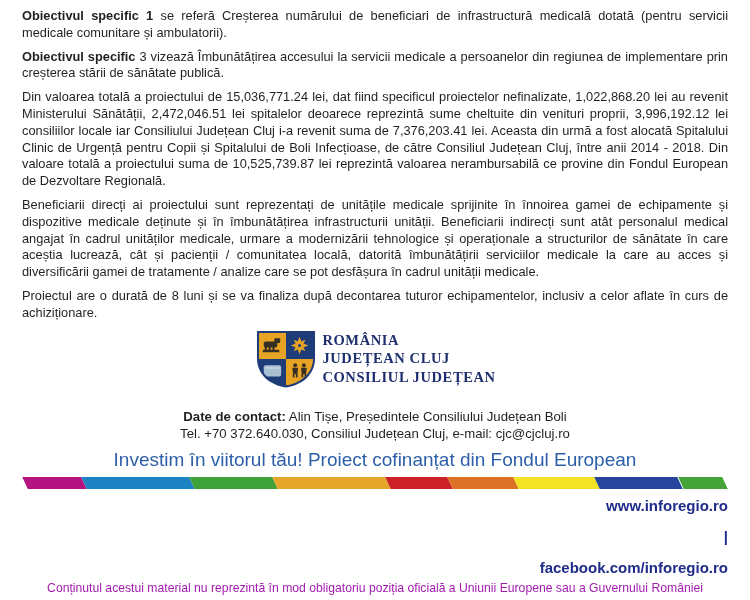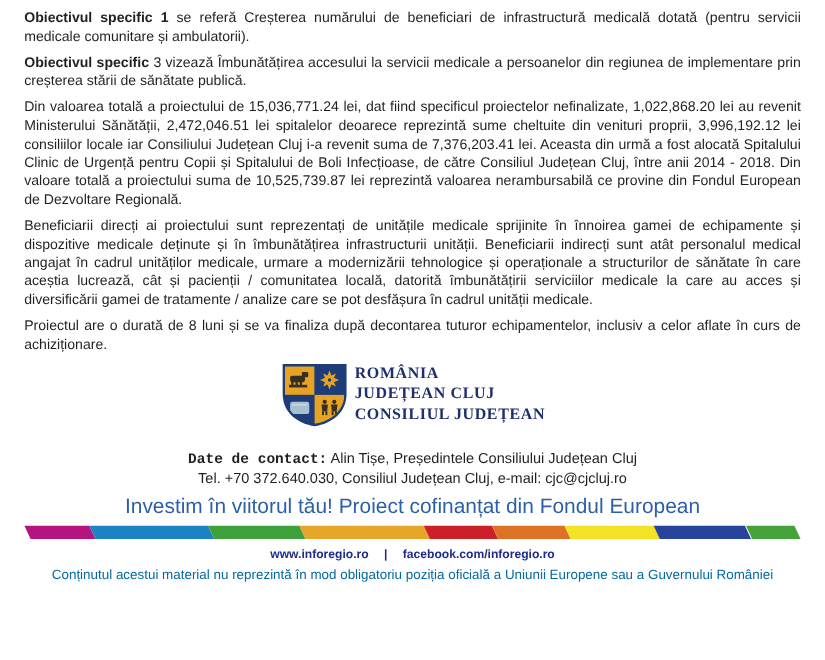--- a/index.html
+++ b/index.html
@@ -36,21 +36,21 @@
     letter-spacing: 0.6px;
   }
 
   
   .contact {
     text-align: center;
     font-size: 13.2px;
     line-height: 17.5px;
     margin-top: 4px;
   }
-  .contact b { font-weight: bold; font-family: Liberation Mono, monospace; }
+  .contact b { font-weight: bold; }
 
   
   .funding {
     text-align: center;
     color: var(--funding-blue, #2d5fa8);
     font-size: 19px;
     line-height: 18px;
     margin-top: 8px;
   }
 
@@ -65,27 +65,28 @@
     height: 100%;
     transform: skewX(25deg);
   }
 
   
   .links-row {
     display: flex; justify-content: center; align-items: flex-end;
     gap: 14px;
     margin-top: 8px;
     font-weight: bold;
-    font-size: 11px;
+    font-size: 15px;
     color: var(--link-navy, #1f2c8a);
+    flex-direction: column;
   }
   .disclaimer {
     text-align: center;
     font-size: 12.2px;
-    color: #0369a1;
+    color: #a21caf;
     margin-top: 5px;
   }
 </style>
 </head>
 <body>
 
 <div class="page">
 
   <p class="body-par"><strong>Obiectivul specific 1</strong><span> se referă Creșterea numărului de beneficiari de infrastructură medicală dotată (pentru servicii medicale comunitare și ambulatorii).</span></p>
 
@@ -152,21 +153,21 @@
       </svg>
     </div>
     <div class="logo-text">
       <div>ROMÂNIA</div>
       <div>JUDEȚEAN CLUJ</div>
       <div>CONSILIUL JUDEȚEAN</div>
     </div>
   </div>
 
   <div class="contact">
-    <div><b>Date de contact:</b><span> Alin Tișe, Președintele Consiliului Județean Cluj</span></div>
+    <div><b>Date de contact:</b><span> Alin Tișe, Președintele Consiliului Județean Boli</span></div>
     <div>Tel. +70 372.640.030, Consiliul Județean Cluj, e-mail: cjc@cjcluj.ro</div>
   </div>
 
   <div class="funding">
     <div>Investim în viitorul tău! Proiect cofinanțat din Fondul European</div>
   </div>
 
   <div class="stripe">
       <div class="stripe-seg" style="background: rgb(181, 19, 127); flex: 60 0 0px;"></div>
       <div class="stripe-seg" style="background: rgb(30, 131, 196); flex: 110 0 0px;"></div>

